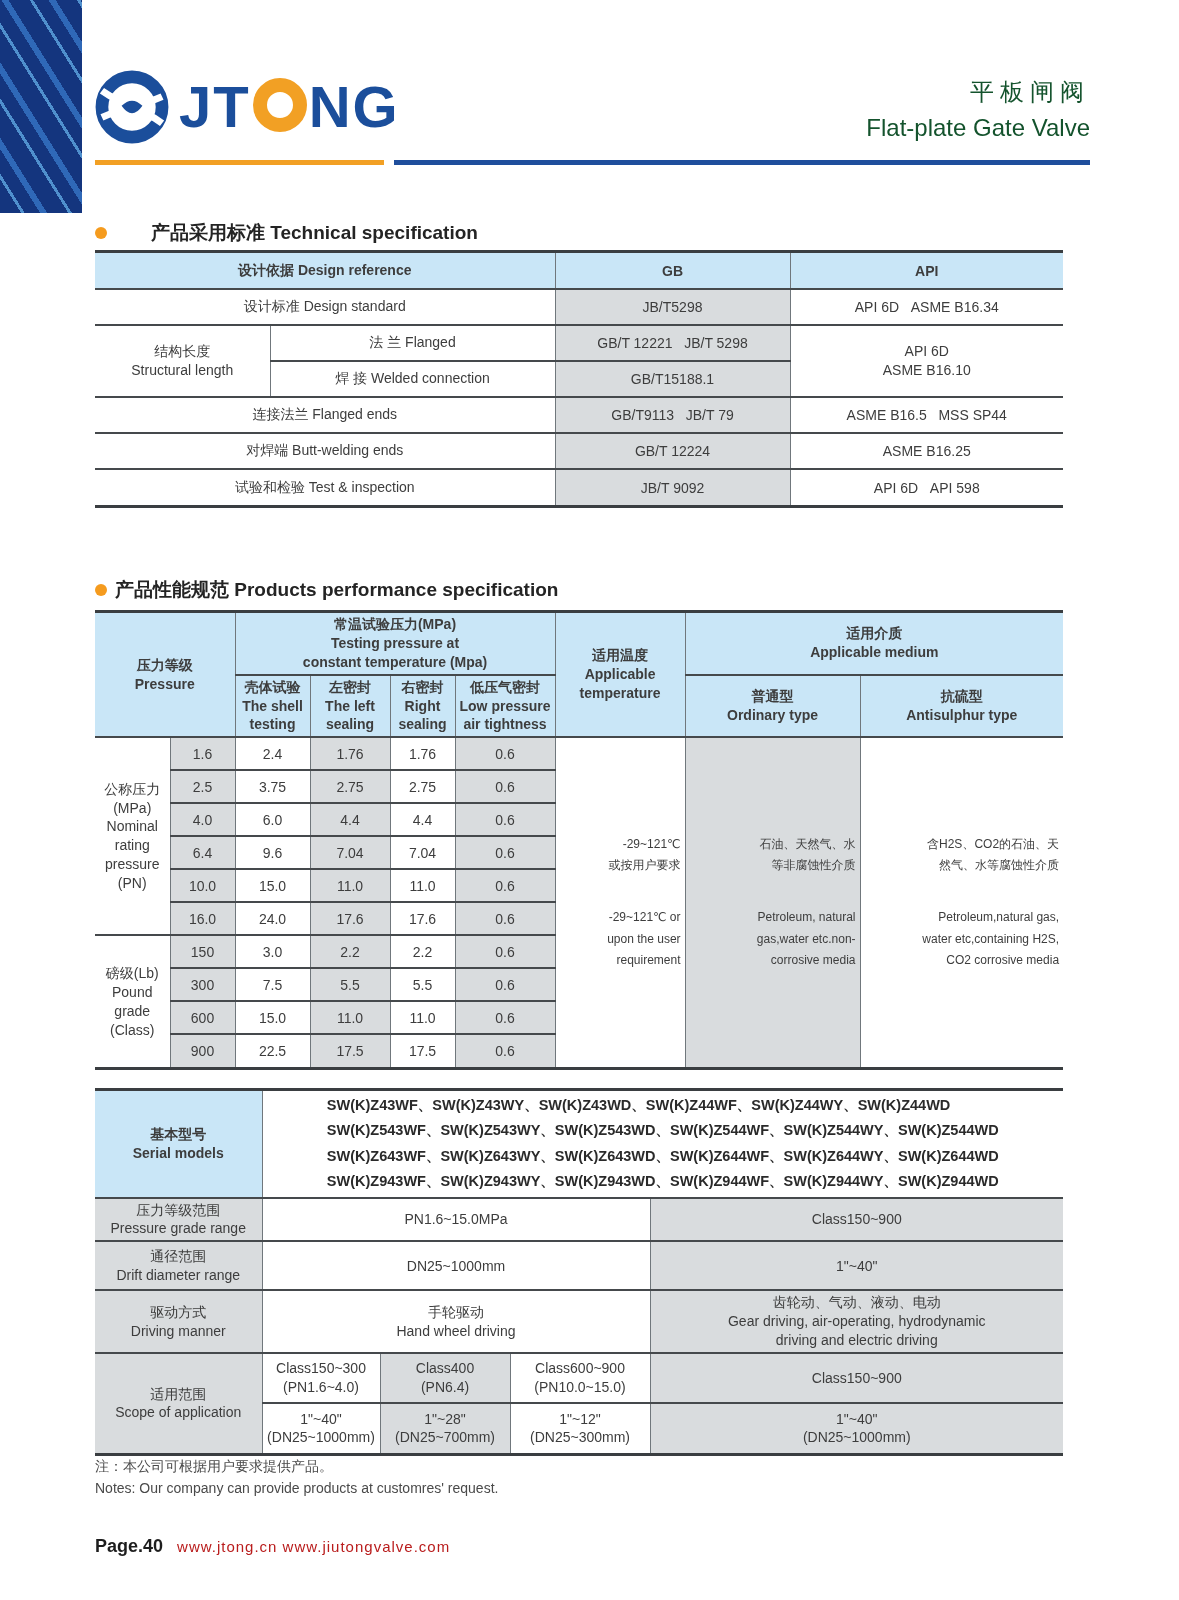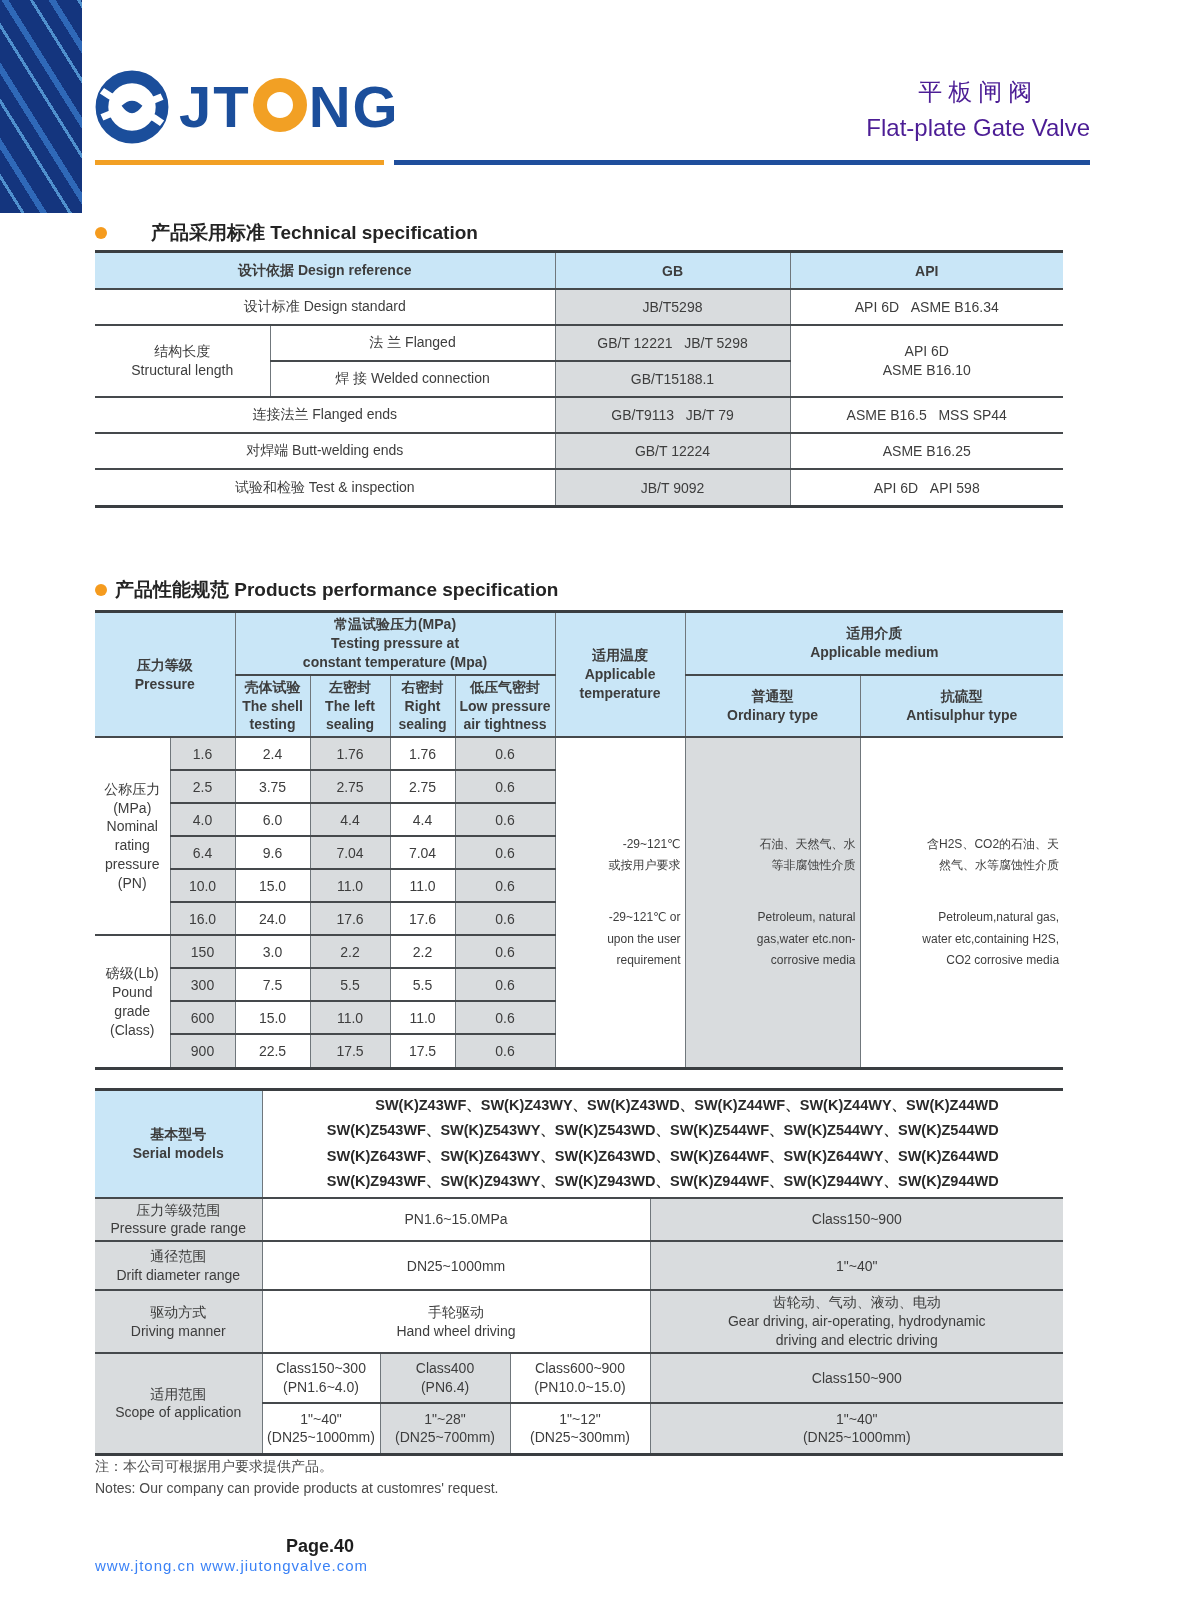--- a/index.html
+++ b/index.html
@@ -21,21 +21,21 @@
       #14357e;
   }
   
   .logo-row { position:absolute; left:95px; top:70px; display:flex; align-items:center; }
   .logo-swirl { width:74px; height:74px; margin-right:10px; }
   .brand { font-size:58px; font-weight:800; color:#1b4e9b; letter-spacing:2px; display:flex; align-items:center; line-height:1; }
   .brand .oring {
     display:inline-block; width:26px; height:26px; border:14px solid #f2a024;
     border-radius:50%; margin:0 2px 4px 2px;
   }
-  .hdr-titles { position:absolute; right:89px; top:76px; text-align:center; color:#4c1d95; }
+  .hdr-titles { position:absolute; right:89px; top:76px; text-align:right; color:#14532d; }
   .hdr-titles .cn { font-size:24px; letter-spacing:6px; }
   .hdr-titles .en { font-size:24px; margin-top:6px; }
   .rule { position:absolute; top:160px; left:95px; width:995px; height:5px; }
   .rule .orange { position:absolute; left:0; top:0; width:289px; height:5px; background:#f2a024; }
   .rule .blue   { position:absolute; left:299px; top:0; right:0; height:5px; background:#1f4e9c; }
 
   
   .sec-title { position:absolute; left:95px; display:flex; align-items:center; font-weight:bold; font-size:19px; color:#242424; }
   .sec-title .dot { width:12px; height:12px; border-radius:50%; background:#f59b1e; margin-right:8px; flex:0 0 auto; }
 
@@ -48,31 +48,31 @@
     padding:2px 4px; text-align:center; vertical-align:middle;
     font-size:14px; color:#3d3d3d; overflow:hidden;
   }
   .hd  { background:#c9e6f7; font-weight:bold; color:#2c2c2c; }
   .shade { background:#d9dcde; }
   .ml { white-space:pre-line; line-height:1.35; }
   .small { font-size:13px; }
 
   
   .note { position:absolute; left:95px; font-size:14px; color:#4a4a4a; line-height:1.55; }
-  .footer { position:absolute; left:95px; top:1536px; display:flex; align-items:flex-end;flex-direction:column; }
+  .footer { position:absolute; left:95px; top:1536px; display:flex; align-items:center; }
   .footer .pg { font-weight:bold; font-size:18px; color:#1d1d1d; margin-right:14px; }
-  .footer .urls { font-size:15px; color:#3b82f6; letter-spacing:1px; }
+  .footer .urls { font-size:15px; color:#b91c1c; letter-spacing:1px; }
 
   
   .cellblock { text-align:left; padding:6px 10px 6px 12px; }
   .cellblock .blk { white-space:pre-line; line-height:1.8; font-size:12px;text-align:right; }
   .cellblock .blk + .blk { margin-top:30px; }
 
   .models-cell { text-align:center; }
-  .models-inner { display:inline-block; text-align:right; white-space:pre-line; font-weight:bold; font-size:14.5px; color:#2a2a2a; line-height:1.75; }
+  .models-inner { display:inline-block; text-align:left; white-space:pre-line; font-weight:bold; font-size:14.5px; color:#2a2a2a; line-height:1.75; }
 </style>
 </head>
 <body>
 
 <div class="page">
 
   <div class="corner"></div>
 
   <div class="logo-row">
     <svg class="logo-swirl" viewBox="0 0 64 64">

